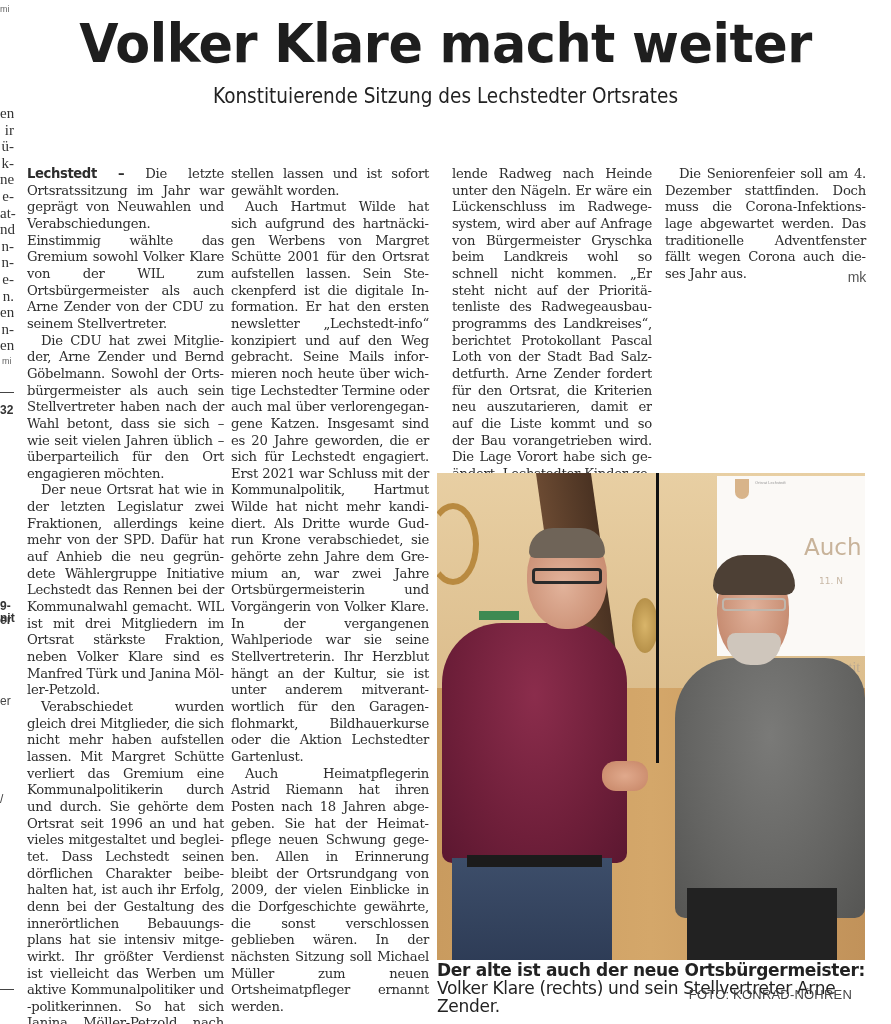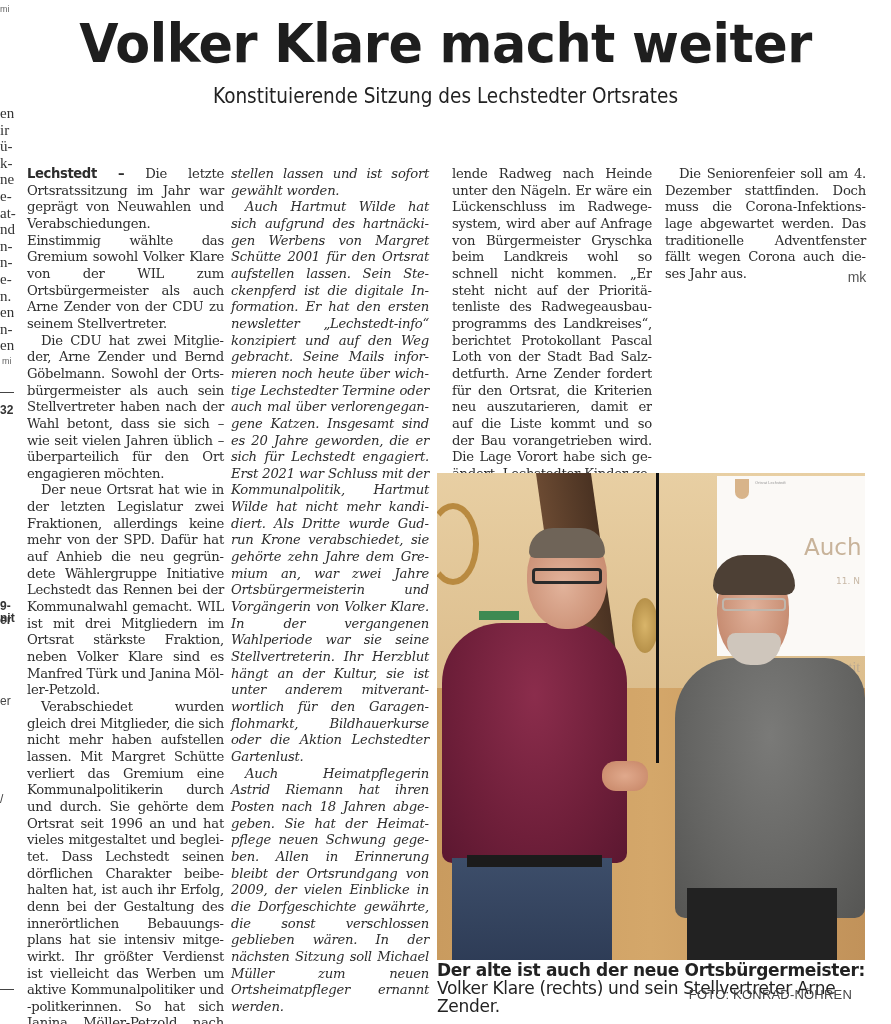--- a/index.html
+++ b/index.html
@@ -25,39 +25,39 @@
 
   .col {
     position: absolute; top: 118px; font-family: "DejaVu Serif", serif; font-size: 13.2px;
     line-height: 16.65px; color: #2d2d2d; text-align: justify; hyphens: manual; letter-spacing: -0.25px; margin-top: 48px;
   }
   .col p { margin: 0; text-indent: 14px; }
   .col p.first { text-indent: 0; }
   .dateline { font-family: "DejaVu Sans", sans-serif; font-weight: bold; letter-spacing: -0.4px; }
   .author { float: right; font-family: "Liberation Sans", sans-serif; font-size: 14px; color: #555; margin-top: 3px; }
   #col1 { left: 27px; width: 197px; }
-  #col2 { left: 231px; width: 198px; font-style: italic; }
+  #col2 { left: 231px; width: 198px; }
   #col3 { left: 452px; width: 200px; }
   #col4 { left: 665px; width: 201px; }
   #col3 .c3top { height: 354px; overflow: hidden; }
 
   .photo {
     position: absolute; left: 437px; top: 473px; width: 428px; height: 487px; overflow: hidden;
     background: linear-gradient(180deg, #e8cfa3 0%, #d9b987 55%, #c9a06b 100%);
   }
   .ph-beam { position: absolute; left: 120px; top: 0; width: 55px; height: 300px; background: linear-gradient(90deg, #6b4a32, #4a3222); transform: skewX(8deg); }
   .ph-orn1 { position: absolute; left: -10px; top: 30px; width: 40px; height: 70px; border: 6px solid #b98a40; border-radius: 50%; border-left-color: transparent; }
   .ph-orn2 { position: absolute; left: 195px; top: 125px; width: 26px; height: 55px; border-radius: 50%; background: radial-gradient(#d9b56a, #a8823c); }
   .ph-exit { position: absolute; left: 42px; top: 138px; width: 40px; height: 9px; background: #3e8a52; }
   .ph-panel { position: absolute; left: 0; top: 215px; width: 428px; height: 272px; background: linear-gradient(90deg, #c99b5f 0%, #d4a76a 50%, #c1925a 100%); }
   .ph-slide { position: absolute; left: 280px; top: 3px; width: 148px; height: 180px; background: #fbf9f6; }
   .ph-slide-logo { position: absolute; left: 18px; top: 3px; width: 14px; height: 20px; background: #d8b48a; border-radius: 0 0 7px 7px; }
   .ph-slide-tag { position: absolute; left: 38px; top: 4px; font-family: "Liberation Sans", sans-serif; font-size: 4px; color: #999; }
   .ph-slide-title { position: absolute; left: 87px; top: 58px; font-family: "DejaVu Sans", sans-serif; font-size: 23px; color: #c8b39a; white-space: nowrap; }
-  .ph-slide-date { position: absolute; left: 119px; top: 100px; font-family: "DejaVu Sans", sans-serif; font-size: 9px; color: #c8b8a6; white-space: nowrap; }
+  .ph-slide-date { position: absolute; left: 102px; top: 100px; font-family: "DejaVu Sans", sans-serif; font-size: 9px; color: #c8b8a6; white-space: nowrap; }
   .ph-slide-sub { position: absolute; left: 102px; top: 148px; font-family: Liberation Serif, serif; font-size: 14px; color: #bba992; white-space: nowrap; margin-top: 36px; }
   .ph-frame { position: absolute; left: 219px; top: 0; width: 3px; height: 290px; background: #111; }
 
   .ph-p1-shirt { position: absolute; left: 5px; top: 150px; width: 185px; height: 240px; background: radial-gradient(ellipse at 50% 30%, #8b2d4c 0%, #6f1f3a 60%, #5b1730 100%); border-radius: 60px 60px 10px 10px; }
   .ph-p1-jeans { position: absolute; left: 15px; top: 385px; width: 160px; height: 110px; background: linear-gradient(180deg, #3d4e6a, #2d3b55); }
   .ph-p1-belt { position: absolute; left: 30px; top: 382px; width: 135px; height: 12px; background: #1b1b1b; }
   .ph-p1-head { position: absolute; left: 90px; top: 58px; width: 80px; height: 98px; background: radial-gradient(ellipse at 45% 55%, #e2b39b 0%, #c98d72 75%); border-radius: 45% 45% 48% 48%; }
   .ph-p1-hair { position: absolute; left: 92px; top: 55px; width: 76px; height: 30px; background: #6f6458; border-radius: 40px 40px 10px 10px; }
   .ph-p1-glasses { position: absolute; left: 95px; top: 95px; width: 70px; height: 16px; border: 3px solid #2a2a2a; border-radius: 4px; box-sizing: border-box; }
   .ph-p2-shirt { position: absolute; left: 238px; top: 185px; width: 190px; height: 260px; background: radial-gradient(ellipse at 50% 30%, #7a7a78 0%, #636361 65%, #555553 100%); border-radius: 60px 40px 10px 10px; }
@@ -73,21 +73,21 @@
     font-family: "DejaVu Sans", sans-serif; font-size: 17px; line-height: 18px; color: #222; letter-spacing: -0.3px;
   }
   .caption b { font-weight: bold; }
   .credit { position: absolute; right: 39px; top: 987px; font-family: Liberation Sans, sans-serif; font-size: 13px; color: #444; letter-spacing: 0.2px; }
   .rule-bottom { position: absolute; left: 0; top: 989px; width: 14px; border-top: 1px solid #444; }
 </style>
 </head>
 <body>
 
 <div class="edge-mi" style="left:0;top:4px;">mi</div>
-<div class="edge" id="edge-frags" style="top:105px;width:14px;">
+<div class="edge" id="edge-frags" style="top:105px;width:14px;text-align:right;">
     <div>en</div>
     <div>ir</div>
     <div>ü-</div>
     <div>k-</div>
     <div>ne</div>
     <div>e-</div>
     <div>at-</div>
     <div>nd</div>
     <div>n-</div>
     <div>n-</div>

